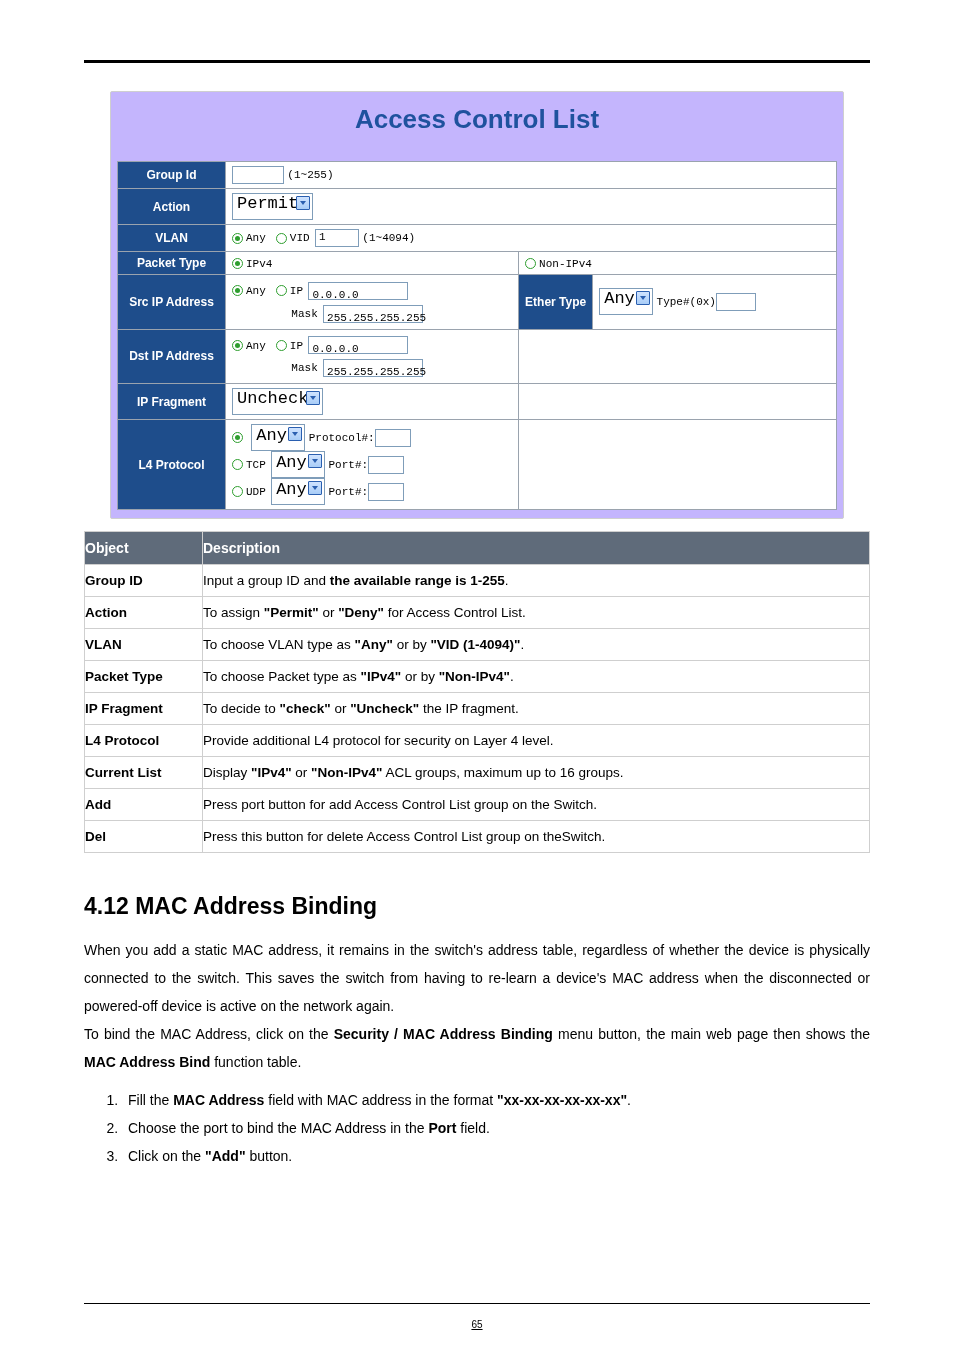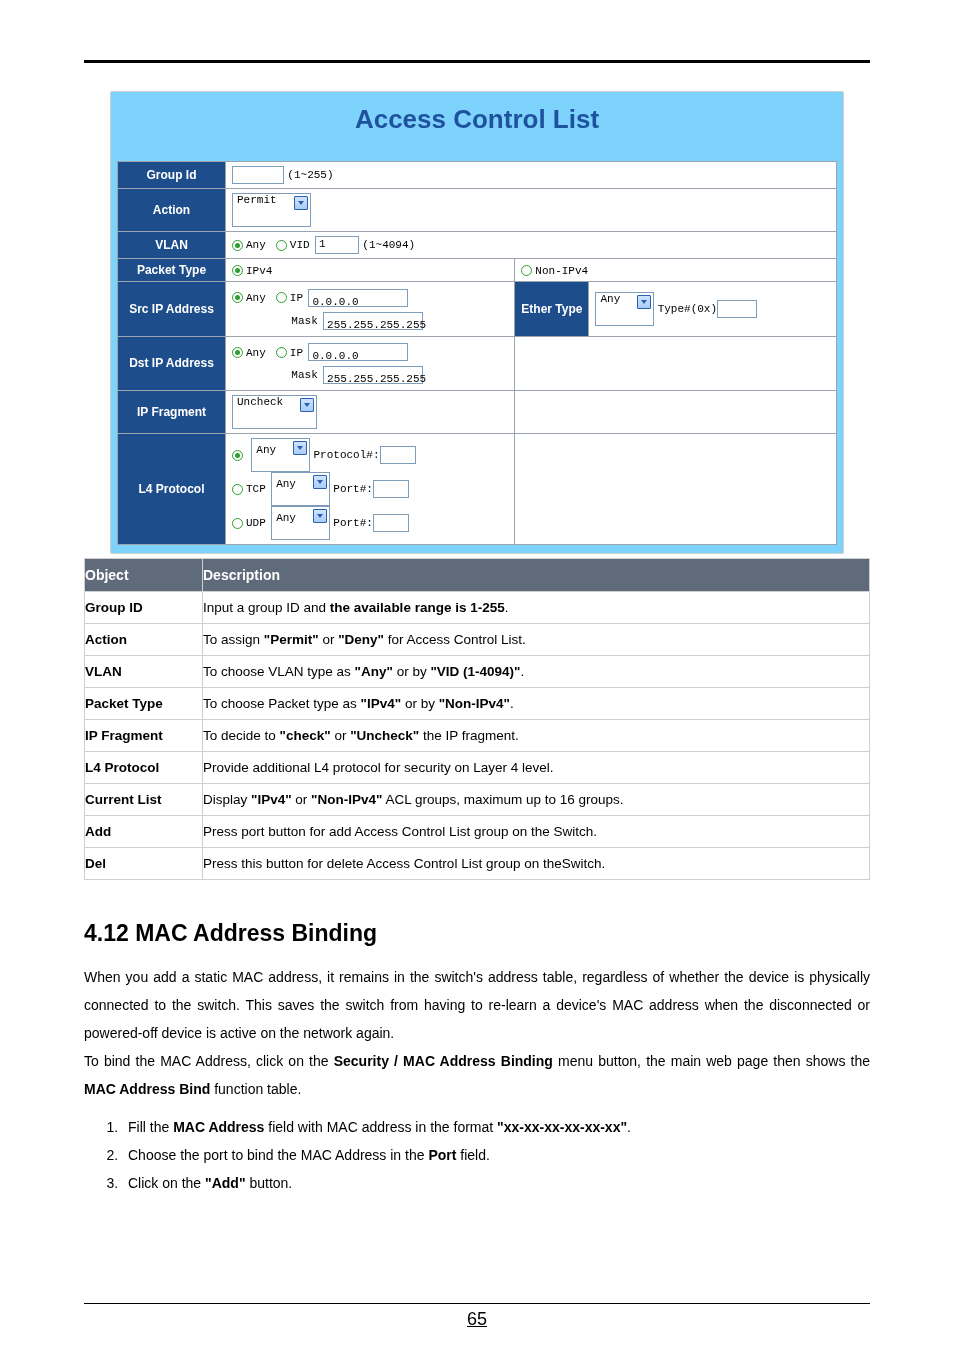--- a/index.html
+++ b/index.html
@@ -31,22 +31,22 @@
   }
   .rule {
     height: 3px;
     background: #000;
     margin-bottom: 28px;
   }
   .acl-card {
     border: 1px solid var(--border);
     border-radius: 2px;
     padding: 6px 6px 8px 6px;
-    margin: 0 26px 4px 26px;
-    background: #7dd3fc;
+    margin: 0 26px 12px 26px;
+    background: #c4b5fd;
   }
   .acl-title {
     text-align: center;
     font-size: 26px;
     font-weight: bold;
     color: var(--title-blue);
     font-family: Verdana, Geneva, sans-serif;
     margin: 6px 0 26px 0;
   }
   table.form {
@@ -80,26 +80,26 @@
   }
   .ipt {
     height: 18px;
     border: 1px solid var(--field-border);
     font-size: 11px;
     padding: 1px 3px;
     font-family: "Courier New", monospace;
     vertical-align: middle;
   }
   .sel {
-    height: 34px;
+    height: 27px;
     border: 1px solid var(--field-border);
-    font-size: 11px;
+    font-size: 17px;
     font-family: "Courier New", monospace;
     background: #fff;
-    padding-right: 29px;
+    padding-right: 10px;
     position: relative;
     display: inline-block;
     vertical-align: middle;
   }
   .sel::after {
     content: "";
     position: absolute;
     right: 2px; top: 2px;
     width: 12px; height: 12px;
     background: linear-gradient(#cfe3ff,#a9cdf7);
@@ -206,21 +206,21 @@
     left: 84px; right: 84px;
     bottom: 46px;
     height: 1px;
     background: #000;
   }
   .page-num {
     position: absolute;
     bottom: 20px;
     left: 0; right: 0;
     text-align: center;
-    font-size: 18px;
+    font-size: 10px;
     text-decoration: underline;
   }
   .stack { line-height: 22px; }
 </style>
 </head>
 <body>
 
 <div class="page">
   <div class="rule"></div>
 

